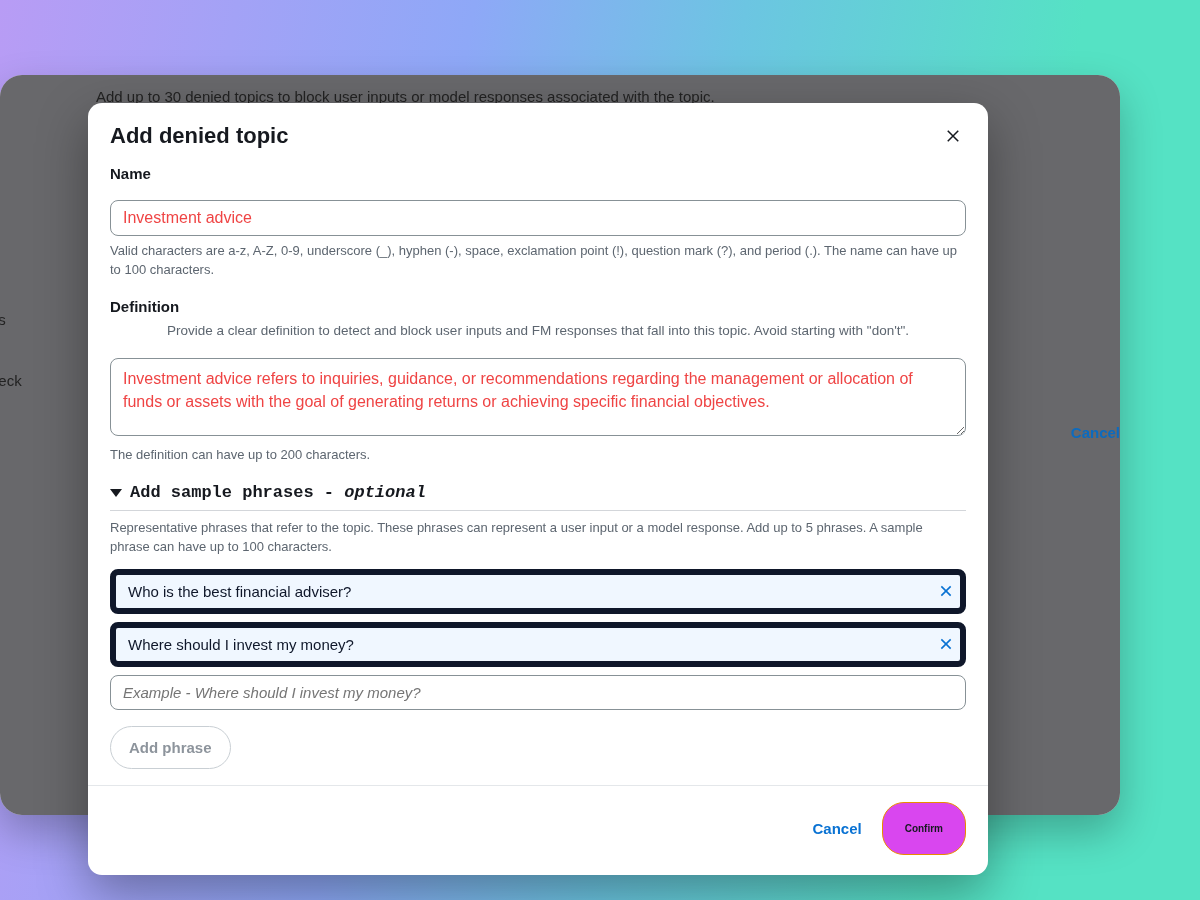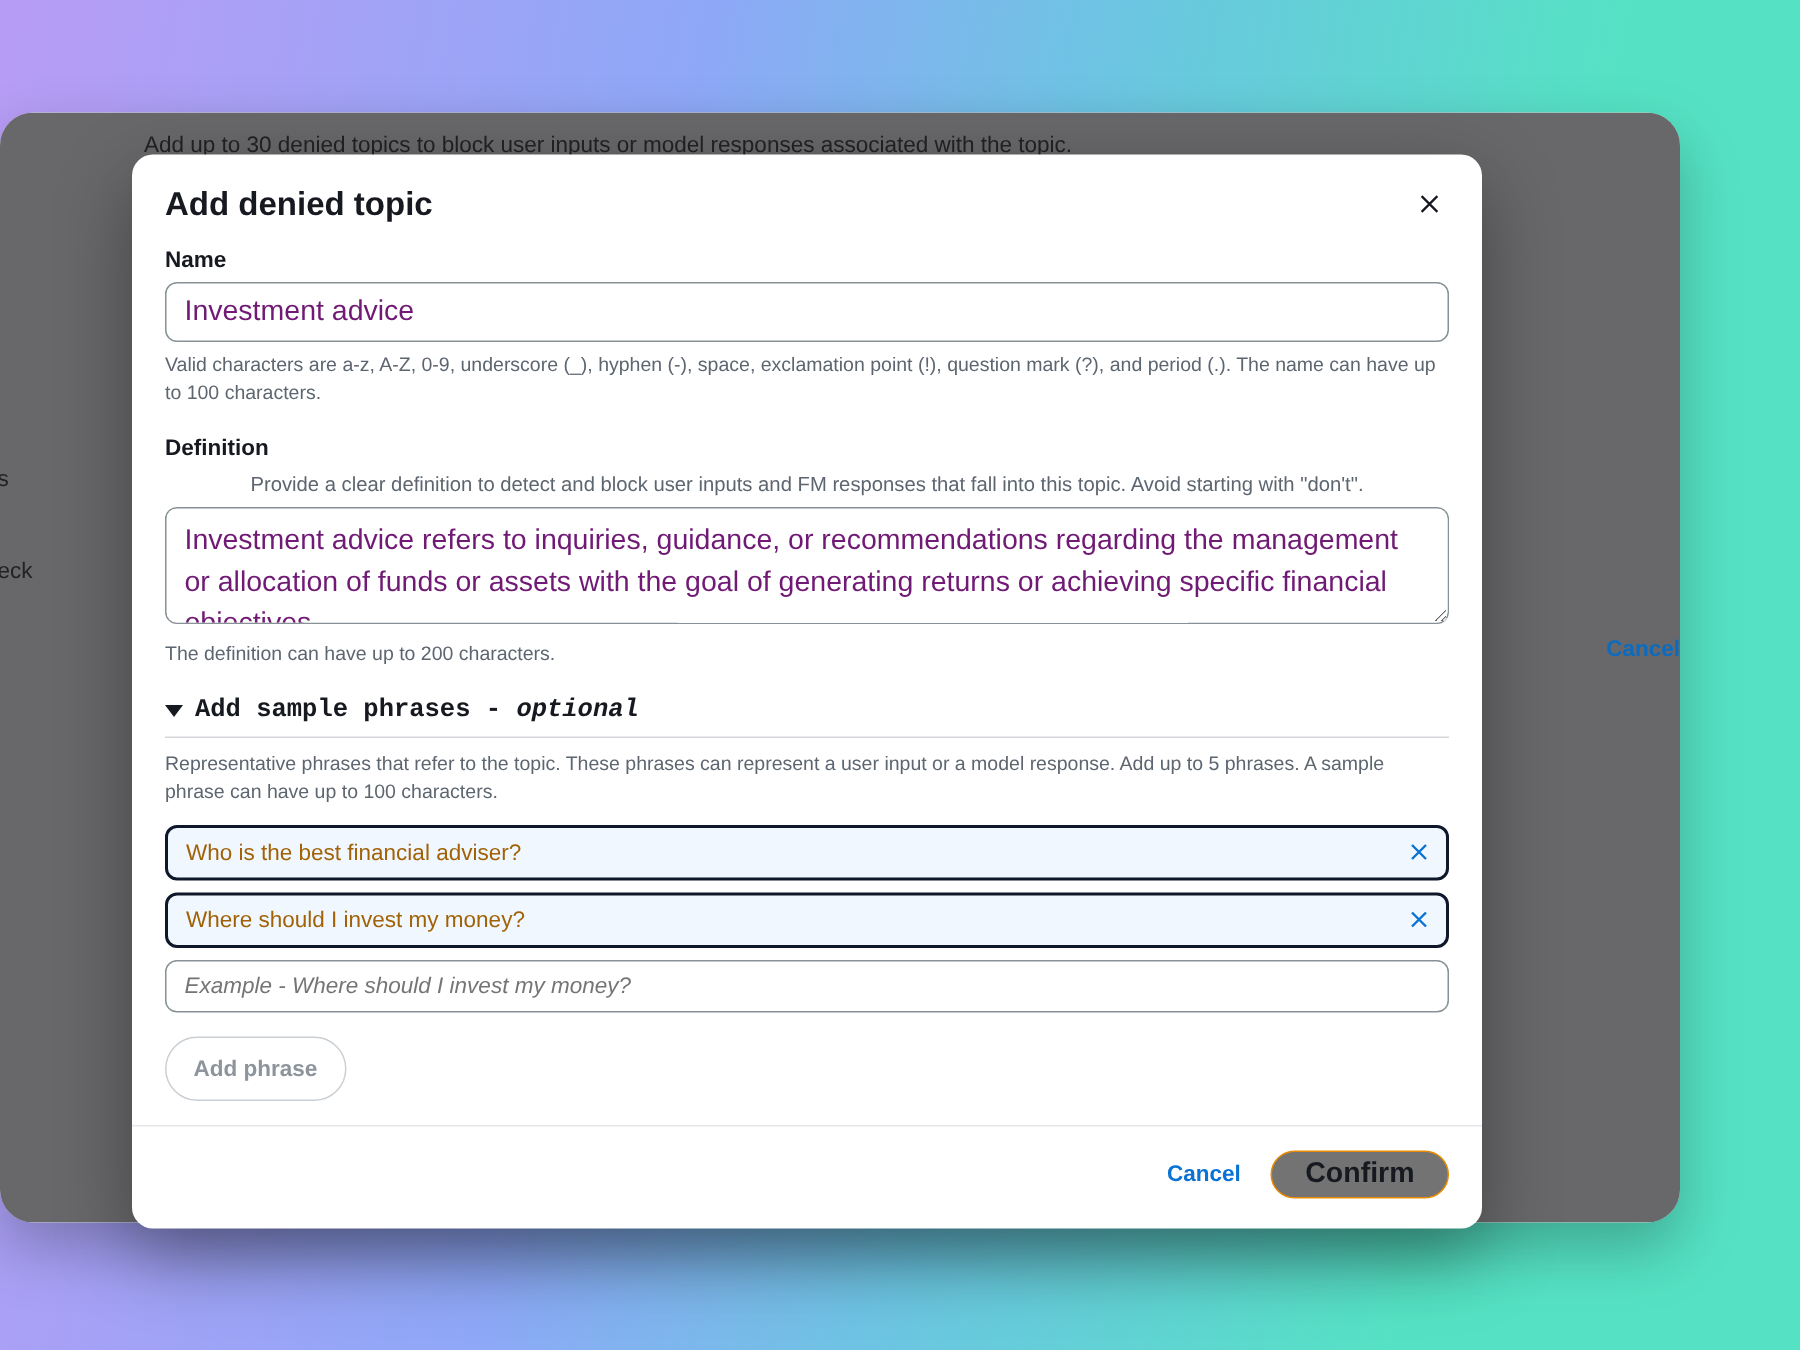--- a/index.html
+++ b/index.html
@@ -72,24 +72,25 @@
 
   .field-label {
     font-size: 15px; font-weight: 700; color: #16191f;
     margin-bottom: 6px;
   }
   .text-input {
     width: 100%;
     border: 1px solid #879196;
     border-radius: 8px;
     padding: 8px 12px;
-    font-size: 19px;
-    color: #701a75;
+    font-size: 16px;
+    color: #ef4444;
     outline: none;
     background: #fff;
+    margin-top: 12px;
   }
   .helper {
     font-size: 13px; color: #5d6670;
     margin-top: 6px; line-height: 1.45;
   }
   .sub-helper {
     font-size: 13.5px; color: #5d6670;
     margin-top: 2px; line-height: 1.45;
   }
   .section { margin-bottom: 18px; }
@@ -116,26 +117,26 @@
   }
   .collapsible-title .opt { font-style: italic; font-weight: 700; }
   .hr { height: 1px; background: #d3d6da; margin: 2px 0 8px 0; }
 
   .phrase-row {
     position: relative;
     margin-bottom: 8px;
   }
   .phrase-input {
     width: 100%;
-    border: 2px solid #0f172a;
+    border: 6px solid #0f172a;
     background: #f0f7ff;
     border-radius: 8px;
     padding: 8px 28px 8px 12px;
     font-size: 15px;
-    color: #a16207;
+    color: #0f172a;
     outline: none;
   }
   .phrase-remove {
     position: absolute; right: 8px; top: 50%; transform: translateY(-50%);
     width: 24px; height: 24px;
     display: flex; align-items: center; justify-content: center;
     cursor: pointer; color: #0972d3;
   }
   .phrase-remove svg { width: 16px; height: 16px; stroke: #0972d3; stroke-width: 2.4; }
 
@@ -166,26 +167,26 @@
     border-top: 1px solid #e4e7ea;
     padding: 16px 22px 20px 22px;
     display: flex; justify-content: flex-end; gap: 20px; align-items: center;
   }
   .btn-cancel {
     background: transparent; border: none;
     color: #0972d3; font-size: 15px; font-weight: 700;
     cursor: pointer;
   }
   .btn-confirm {
-    background: #737373;
+    background: #d946ef;
     border: 1px solid #e88b00;
     color: #16191f;
-    font-size: 19px; font-weight: 700;
+    font-size: 10px; font-weight: 700;
     border-radius: 22px;
-    padding: 4px 22px;
+    padding: 20px 22px;
     cursor: pointer;
   }
 </style>
 </head>
 <body>
 
 <div class="console-window">
   <div class="console-dim"></div>
   <div class="bg-desc">Add up to 30 denied topics to block user inputs or model responses associated with the topic.</div>
   <div class="bg-left-col">

